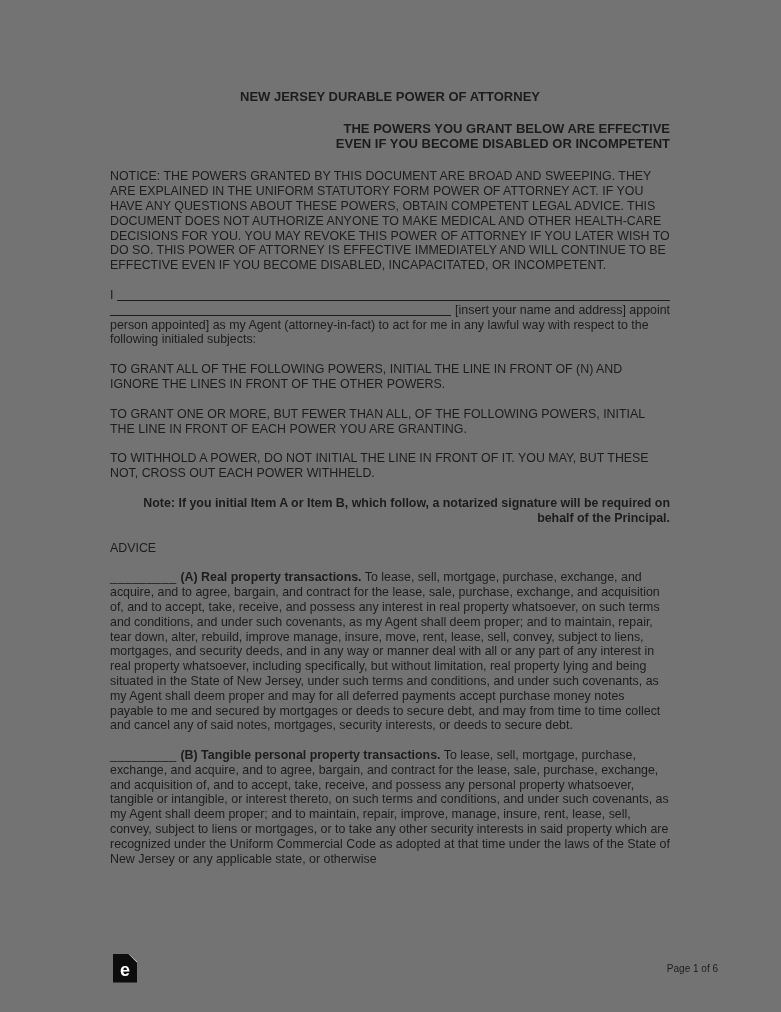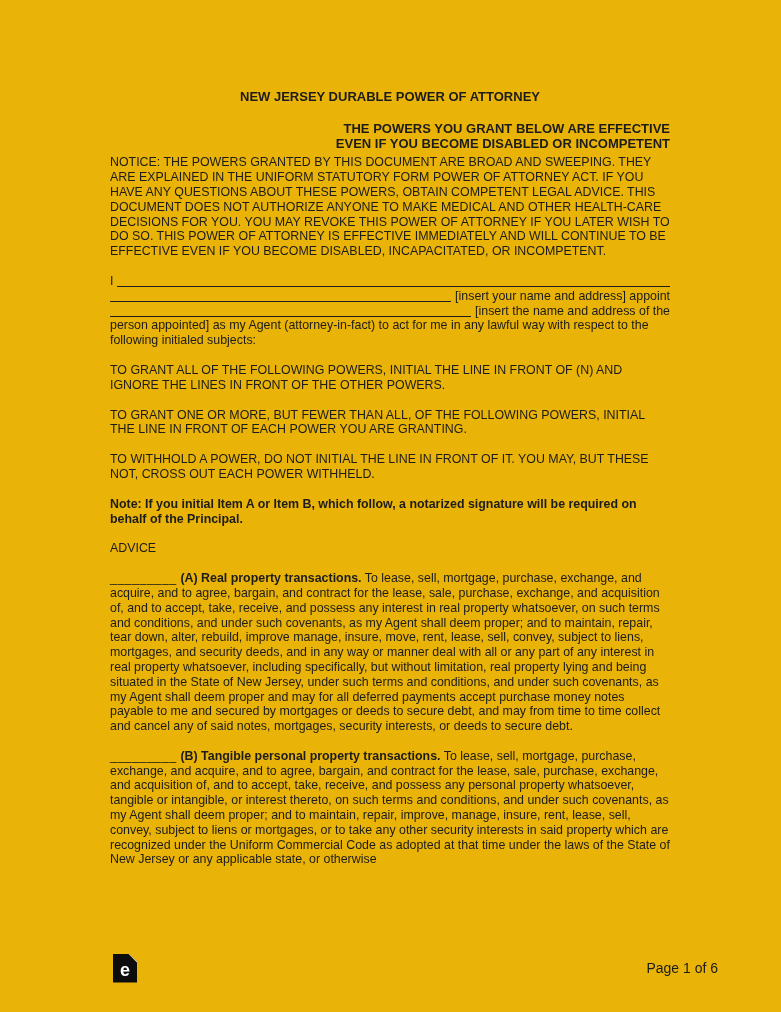--- a/index.html
+++ b/index.html
@@ -4,21 +4,21 @@
 <style>
   html, body {
     margin: 0;
     padding: 0;
     background: #ffffff;
   }
   .page {
     position: relative;
     width: 781px;
     height: 1012px;
-    background: #eab308;
+    background: #737373;
     font-family: "Liberation Sans", sans-serif;
     color: #1c1c1c;
     overflow: hidden;
   }
   .content {
     position: absolute;
     left: 110px;
     top: 90px;
     width: 560px;
     font-size: 12.4px;
@@ -34,21 +34,21 @@
     text-align: right;
     font-weight: bold;
     font-size: 13px;
     white-space: pre-line;
     margin: 17px 0 0 0;
   }
   p.para {
     margin: 15px 0 0 0;
   }
   p.first {
-    margin-top: 4px;
+    margin-top: 18px;
   }
   .appoint-block {
     margin-top: 15px;
   }
   .fill-row {
     display: flex;
     align-items: flex-start;
     height: 14.8px;
   }
   .blank-fill {
@@ -58,20 +58,21 @@
   }
   .fill-row .lead {
     margin-right: 4px;
   }
   .fill-row .trail {
     margin-left: 4px;
     white-space: nowrap;
   }
   .note {
     font-weight: bold;
+    text-align: right;
   }
   .initial-label {
     margin: 15px 0 0 0;
   }
   .power-para .p-blank {
     letter-spacing: 0.5px;
   }
   .power-para b {
     font-weight: bold;
   }
@@ -114,21 +115,21 @@
     clip-path: polygon(0 0, 100% 100%, 0 100%);
   }
   .eforms-logo .glyph {
     color: #ffffff;
     font-weight: 700;
     font-size: 18px;
     line-height: 1;
     margin-top: 3px;
   }
   .page-number {
-    font-size: 14px;
+    font-size: 10px;
     color: #1c1c1c;
   }
 </style>
 </head>
 <body>
 
 <div class="page">
   <div class="content">
 
     <div class="doc-title">NEW JERSEY DURABLE POWER OF ATTORNEY</div>
@@ -139,24 +140,20 @@
     <p class="para first">NOTICE:  THE POWERS GRANTED BY THIS DOCUMENT ARE BROAD AND SWEEPING.  THEY ARE EXPLAINED IN THE UNIFORM STATUTORY FORM POWER OF ATTORNEY ACT. IF YOU HAVE ANY QUESTIONS ABOUT THESE POWERS, OBTAIN COMPETENT LEGAL ADVICE.  THIS DOCUMENT DOES NOT AUTHORIZE ANYONE TO MAKE MEDICAL AND OTHER HEALTH-CARE DECISIONS FOR YOU. YOU MAY REVOKE THIS POWER OF ATTORNEY IF YOU LATER WISH TO DO SO.  THIS POWER OF ATTORNEY IS EFFECTIVE IMMEDIATELY AND WILL CONTINUE TO BE EFFECTIVE EVEN IF YOU BECOME DISABLED, INCAPACITATED, OR INCOMPETENT.</p>
 
     <div class="appoint-block">
       <div class="fill-row">
         <span class="lead">I</span>
         <span class="blank-fill"></span>
       </div>
       <div class="fill-row">
         <span class="blank-fill"></span>
         <span class="trail">[insert your name and address] appoint</span>
-      </div>
-      <div class="fill-row">
-        <span class="blank-fill"></span>
-        <span class="trail">[insert the name and address of the</span>
       </div>
       <div>person appointed] as my Agent (attorney-in-fact) to act for me in any lawful way with respect to the following initialed subjects:</div>
     </div>
 
     <p class="para">TO GRANT ALL OF THE FOLLOWING POWERS, INITIAL THE LINE IN FRONT OF (N) AND IGNORE THE LINES IN FRONT OF THE OTHER POWERS.</p>
 
     <p class="para">TO GRANT ONE OR MORE, BUT FEWER THAN ALL, OF THE FOLLOWING POWERS, INITIAL THE LINE IN FRONT OF EACH POWER YOU ARE GRANTING.</p>
 
     <p class="para">TO WITHHOLD A POWER, DO NOT INITIAL THE LINE IN FRONT OF IT. YOU MAY, BUT THESE NOT, CROSS OUT EACH POWER WITHHELD.</p>
 

